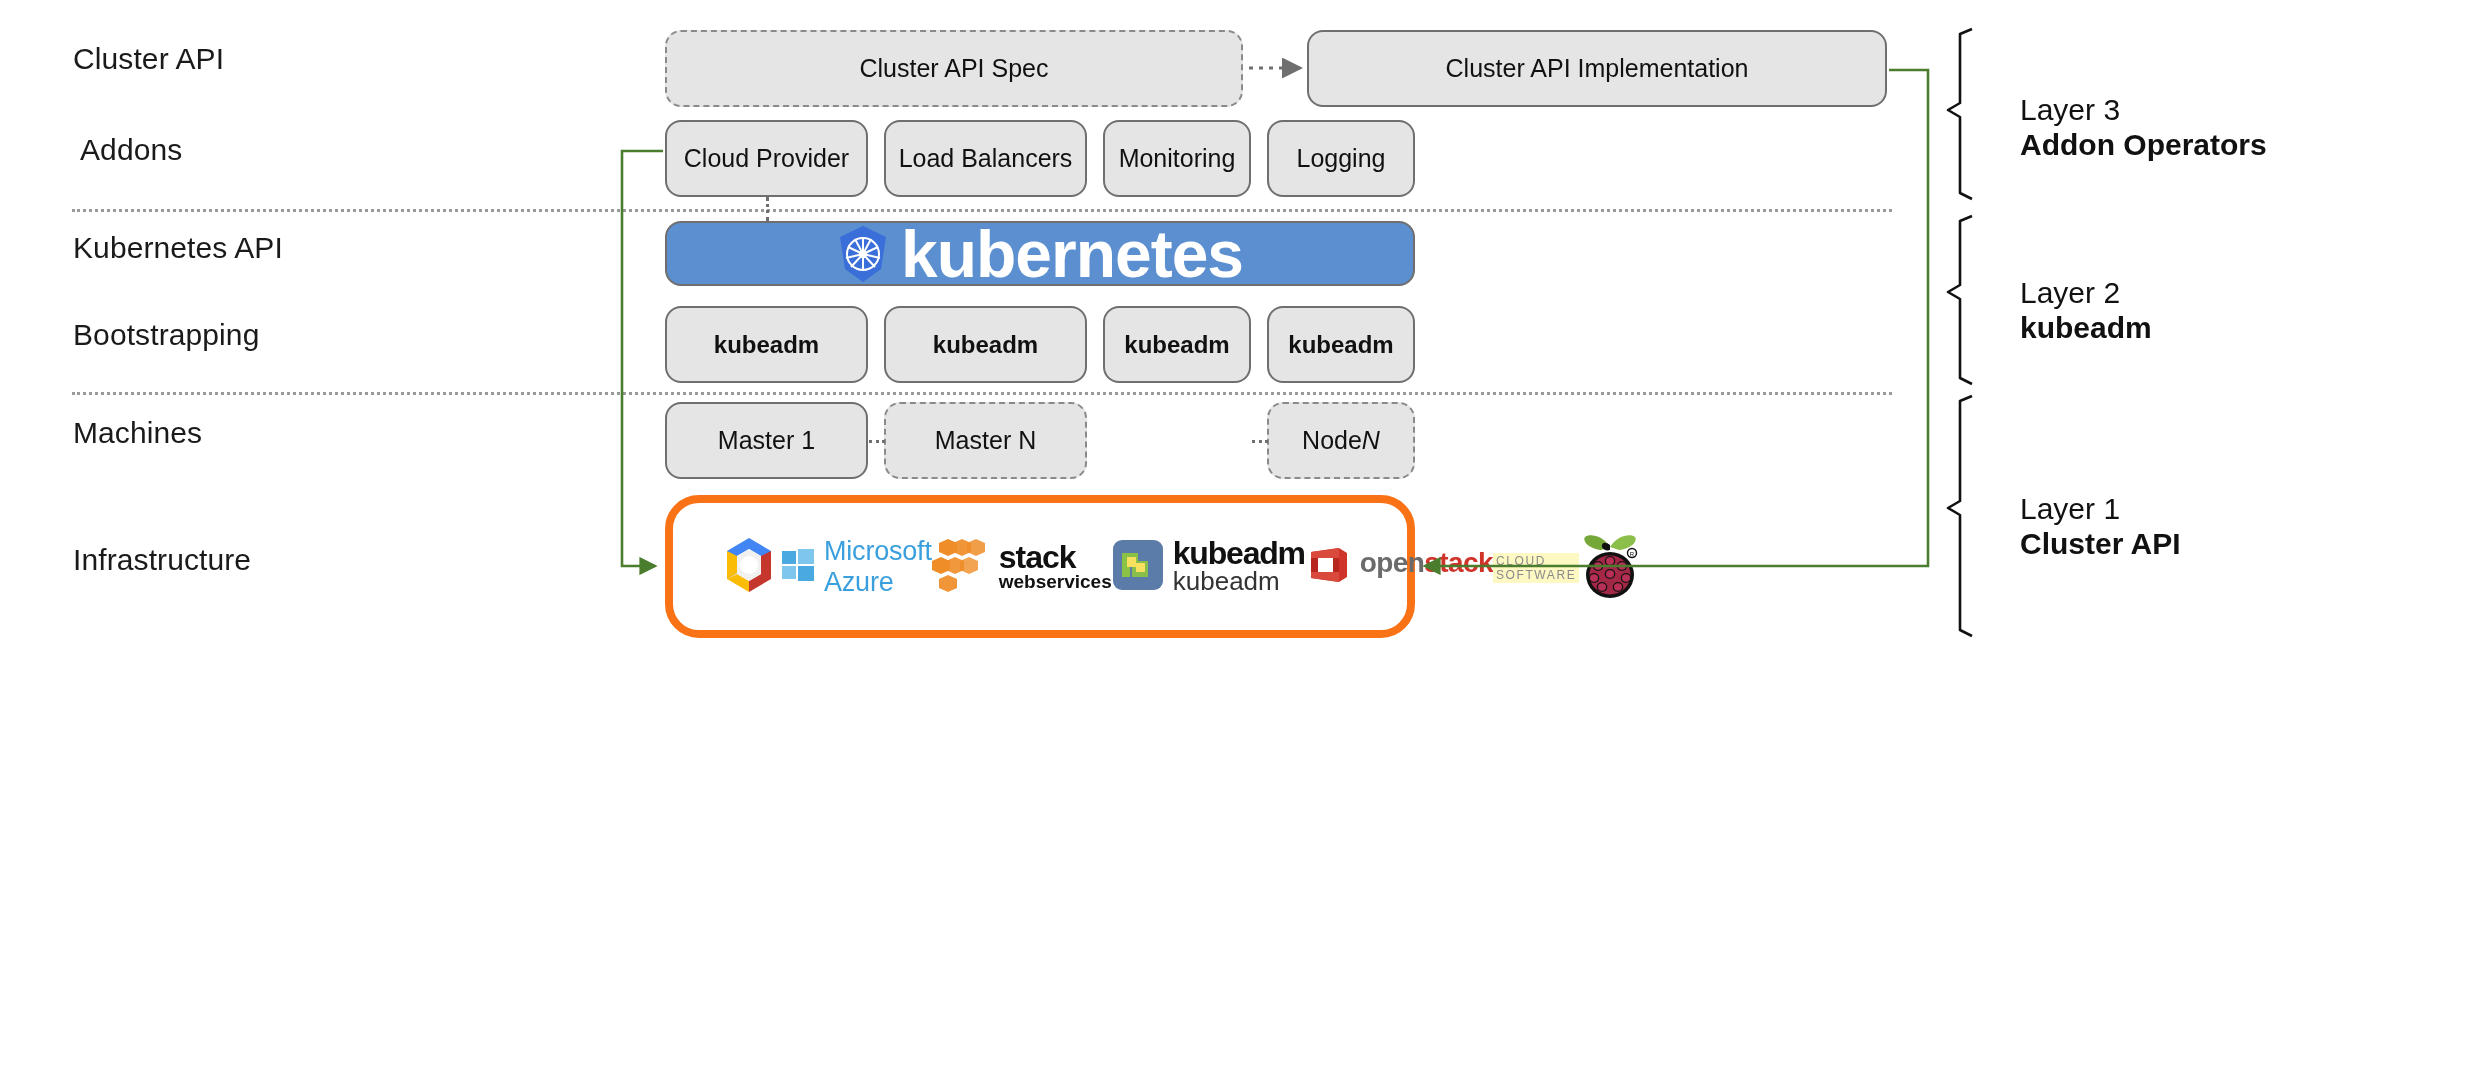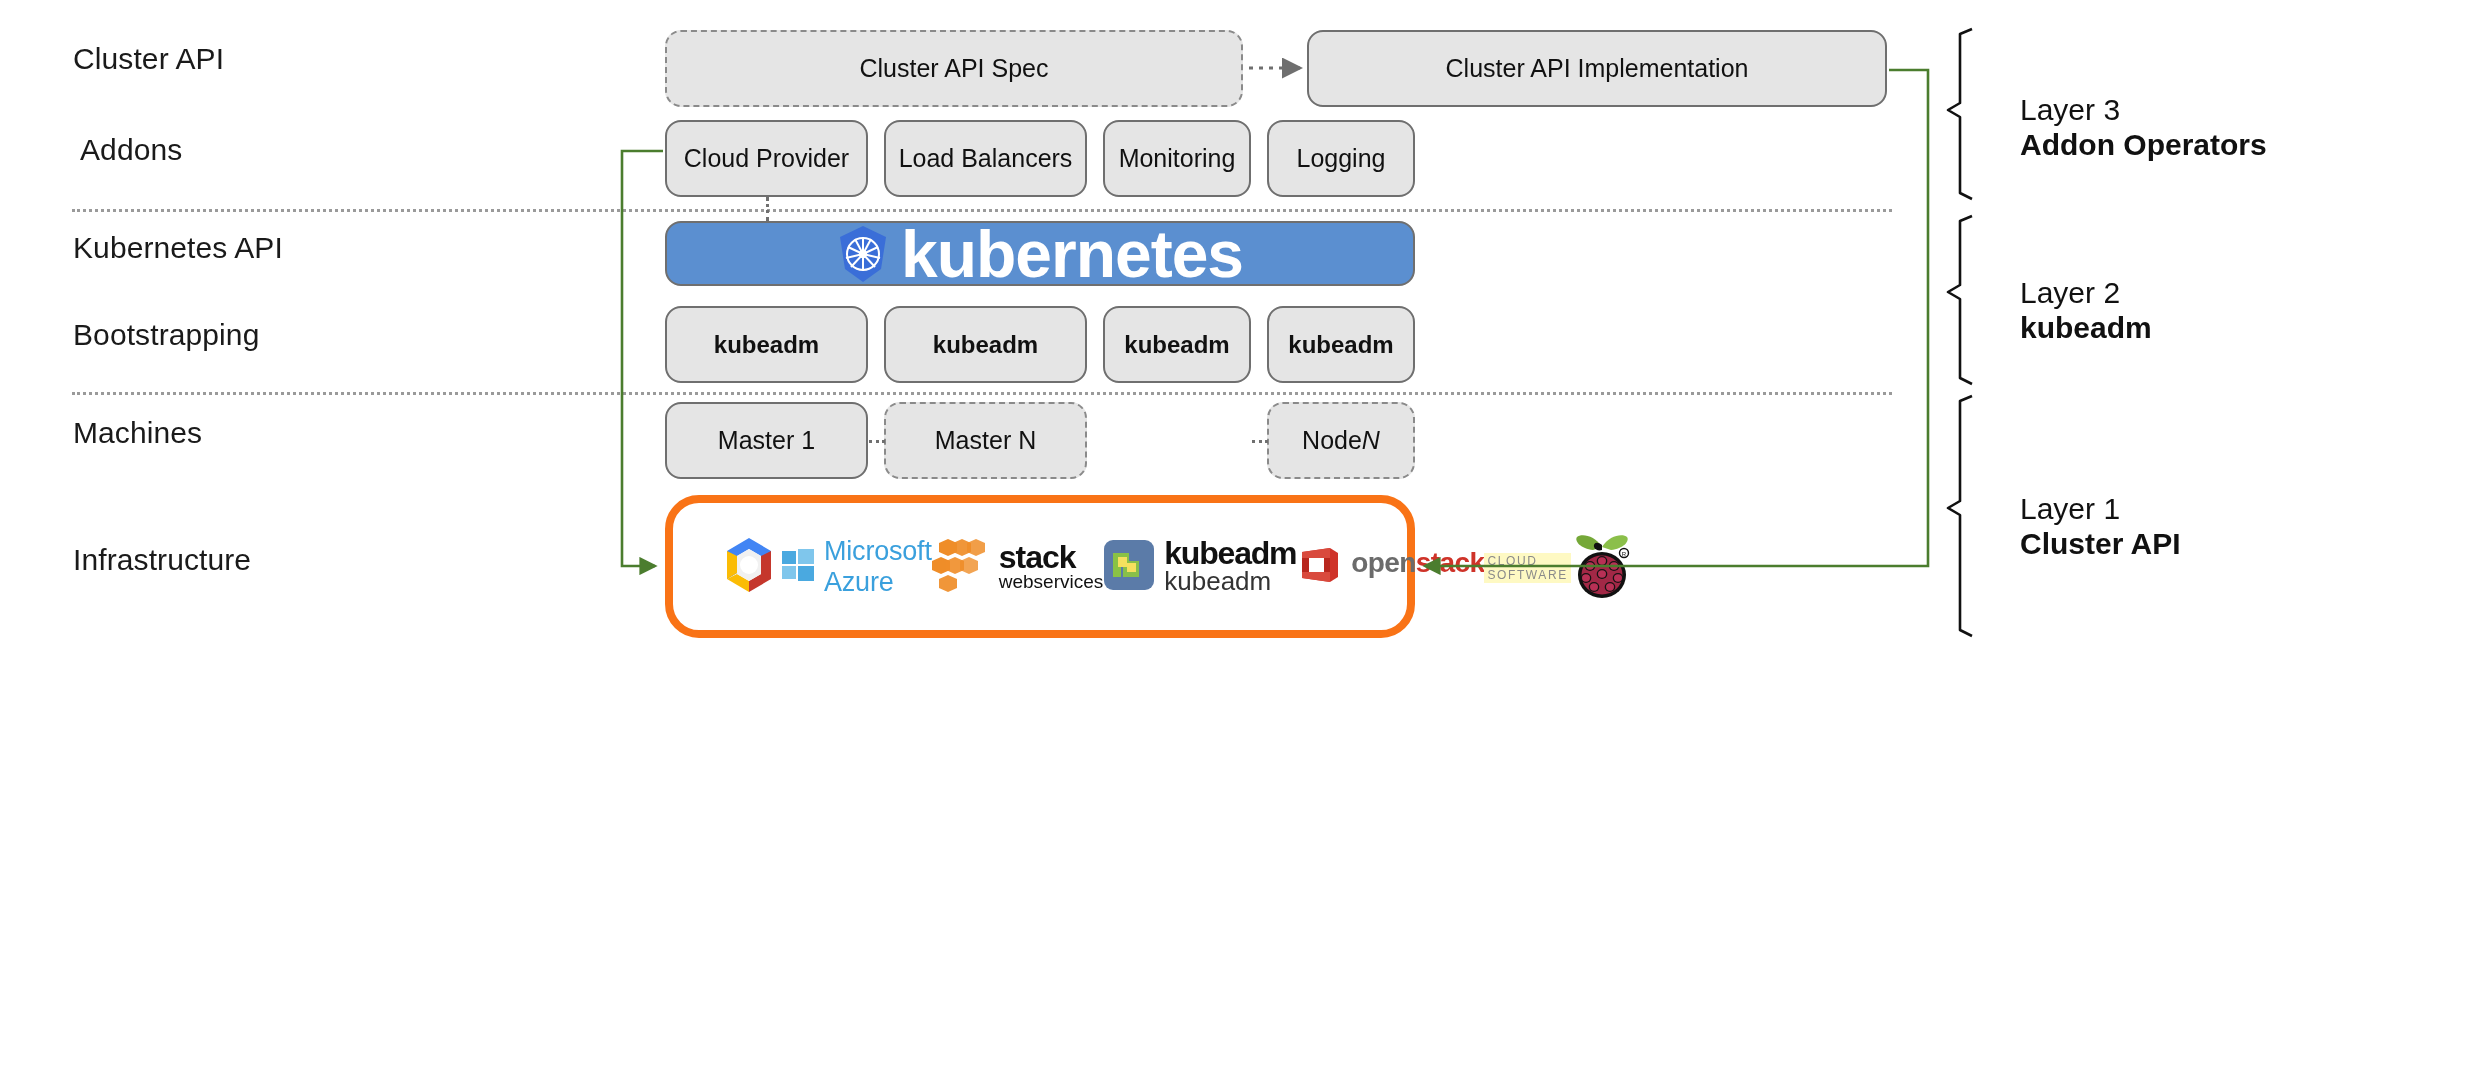--- a/index.html
+++ b/index.html
@@ -137,21 +137,21 @@
   }
   .aws-text-top {
     font-size: 32px;
     font-weight: bold;
     line-height: .95;
     letter-spacing: -1px;
     color: #111;
   }
   .aws-text-bot {
     font-size: 19px;
-    font-weight: normal;
+    font-weight: bold;
     line-height: 1;
     color: #111;
   }
   .vm-text-top {
     font-size: 32px;
     font-weight: bold;
     line-height: .95;
     letter-spacing: -1.2px;
     color: #111;
   }

